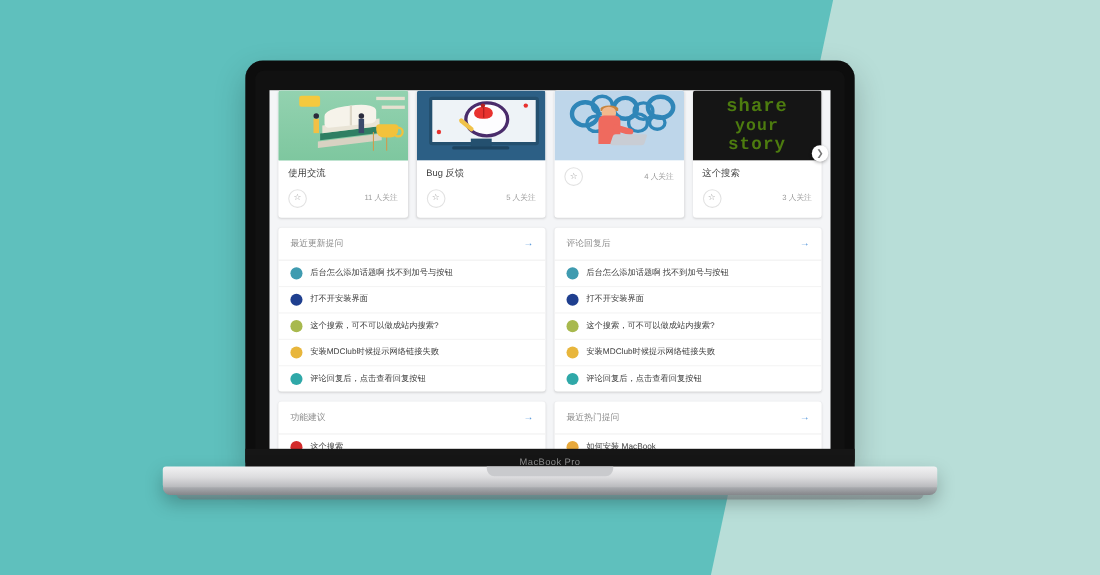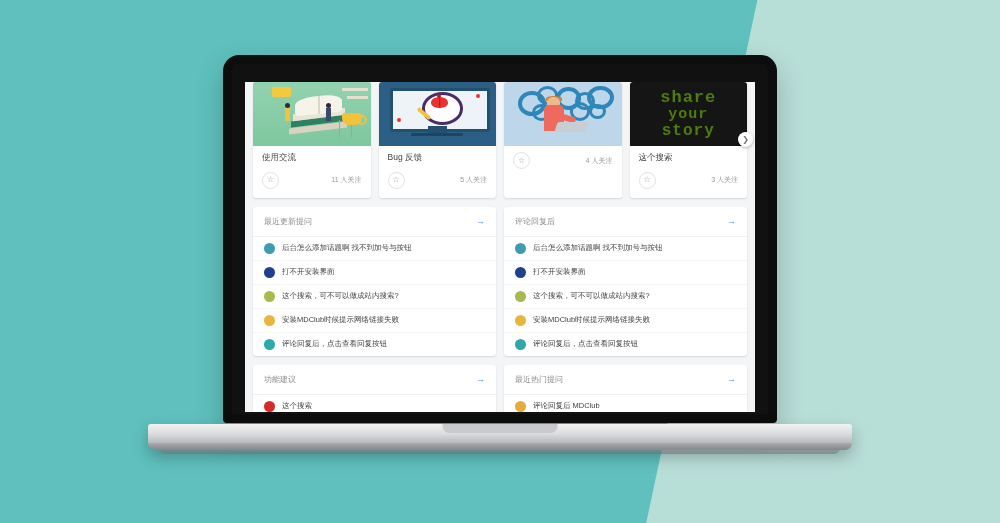--- a/index.html
+++ b/index.html
@@ -351,26 +351,29 @@
             </div>
           </div>
 
           <div class="panel">
             <div class="panel-head">
               <div class="panel-title">最近热门提问</div>
               <div class="arrow-ico">→</div>
             </div>
             <div class="row">
               <div class="avatar" style="background:#e8a93c"></div>
-              <div class="row-text">评论回复后 MDClub</div>
+              <div class="row-text">如何安装 MacBook</div>
             </div>
           </div>
         </div>
 
       </div>
     </div>
 
+    <div class="chinbar">
+      <span>MacBook Pro</span>
+    </div>
     <div class="base">
       <div class="notch"></div>
     </div>
     <div class="base-foot"></div>
   </div>
 </div>
 
 </body></html>

